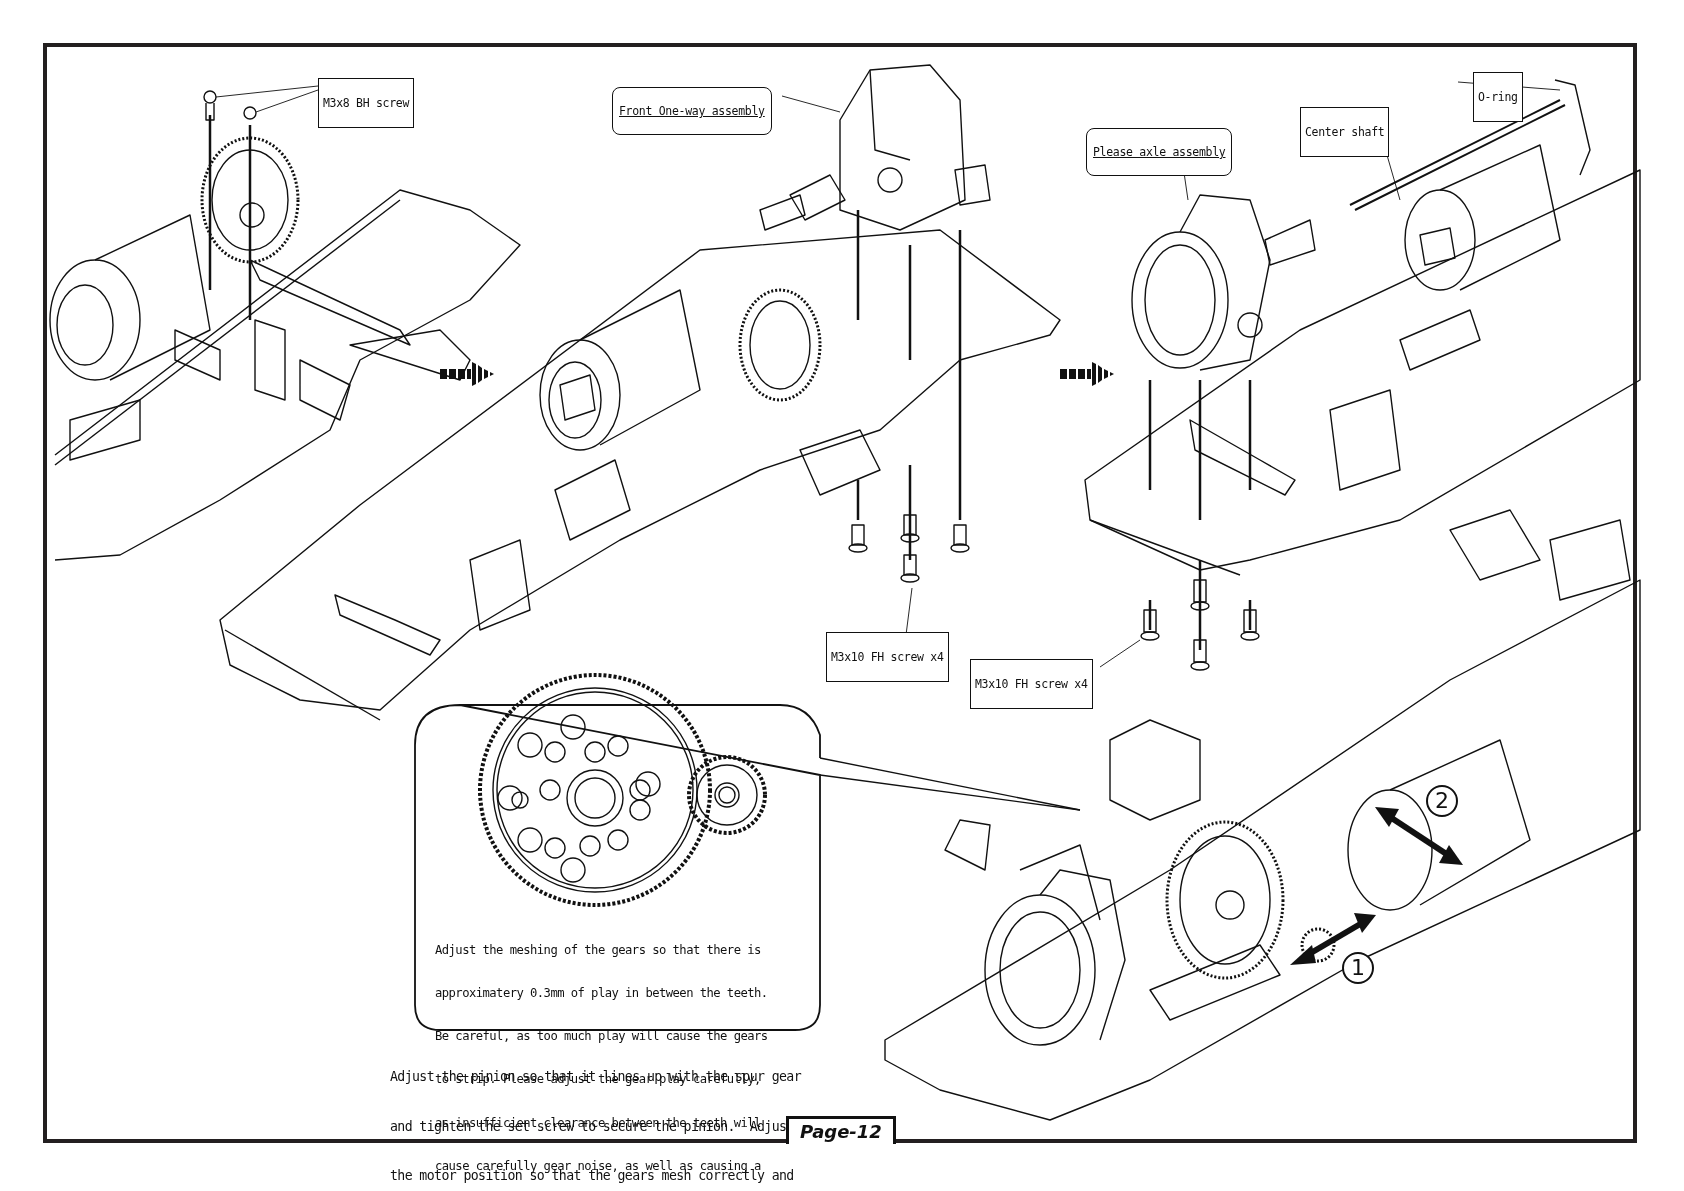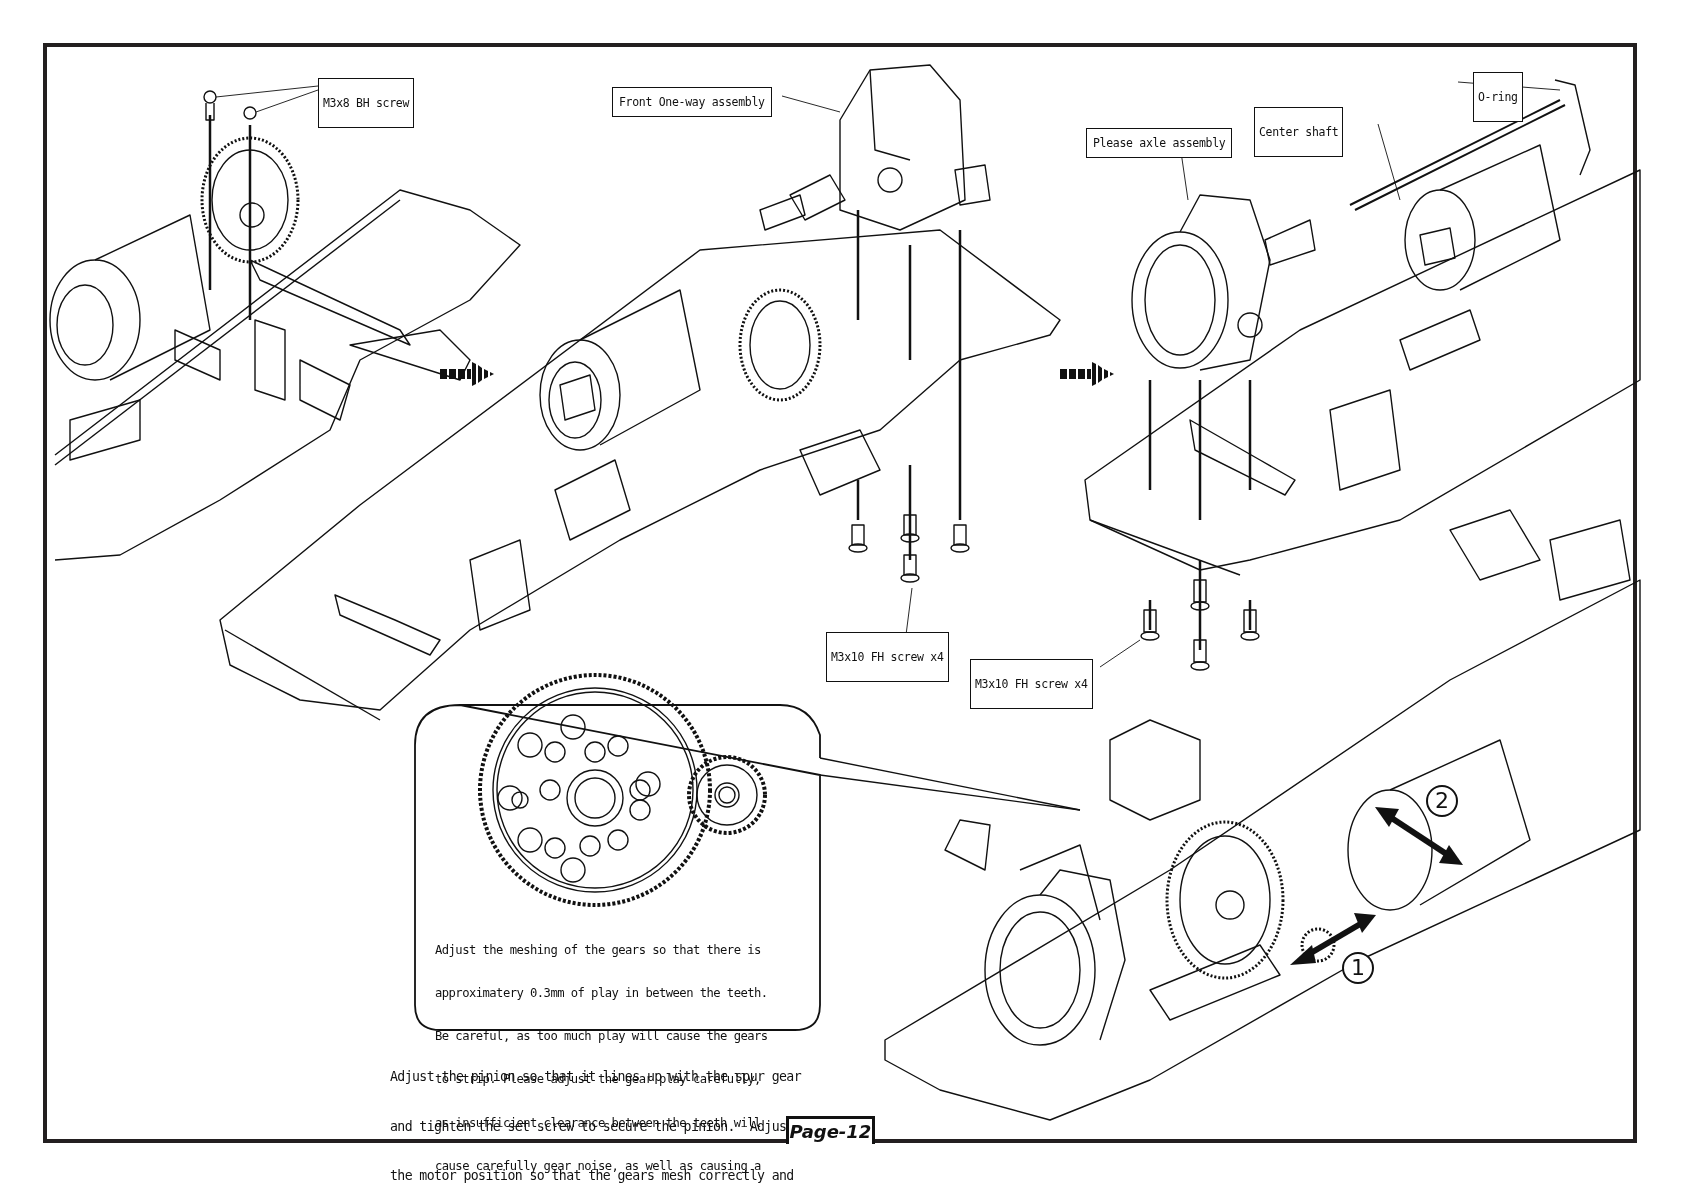--- a/index.html
+++ b/index.html
@@ -4,24 +4,24 @@
 <style>
   html, body { margin:0; padding:0; background:#ffffff; }
   body { width:1684px; height:1191px; position:relative; overflow:hidden;
          font-family:"DejaVu Sans Mono","Liberation Mono",monospace; color:#111; }
   .frame { position:absolute; left:43px; top:43px; width:1594px; height:1100px;
            border:4px solid #231f20; box-sizing:border-box; }
   svg.art { position:absolute; left:0; top:0; width:1684px; height:1191px; }
   .lbl { position:absolute; font-family:"DejaVu Sans Mono","Liberation Mono",monospace;
          font-size:11.5px; line-height:14px; padding:17px 4px; background:#fff;
          border:1.5px solid #111; white-space:nowrap; letter-spacing:-0.3px; }
-  .lbl.round { border-radius:0; padding:7px 6px; }
+  .lbl.round { border-radius:8px; padding:16px 6px;text-decoration:underline; }
   .note { position:absolute; font-family:"DejaVu Sans Mono","Liberation Mono",monospace;
           font-size:12.2px; line-height:14.4px; letter-spacing:-0.55px; white-space:pre; }
-  .page { position:absolute; left:786px; top:1116px; width:89px; height:28px;
+  .page { position:absolute; left:786px; top:1116px; width:110px; height:28px;
           border:3px solid #111; border-bottom:none; box-sizing:border-box; background:#fff;
           text-align:center; font-family:"DejaVu Sans","Liberation Sans",sans-serif;
           font-style:italic; font-weight:bold; font-size:18px; line-height:26px; }
   .step-arrow { position:absolute; }
   .num { position:absolute; width:32px; height:32px; border:2px solid #111; border-radius:50%;
          box-sizing:border-box; text-align:center; font-family:"DejaVu Sans","Liberation Sans",sans-serif;
          font-size:22px; line-height:28px; background:#fff; }
 </style>
 </head>
 <body>
@@ -255,21 +255,21 @@
     <line x1="1378" y1="124" x2="1400" y2="200"></line>
     <line x1="1458" y1="82" x2="1560" y2="90"></line>
     <line x1="912" y1="588" x2="906" y2="635"></line>
     <line x1="1100" y1="667" x2="1140" y2="640"></line>
   </g>
 </svg>
 
 <div class="lbl" style="left:318px;top:78px">M3x8 BH screw</div>
 <div class="lbl round" style="left:612px;top:87px">Front One-way assembly</div>
 <div class="lbl round" style="left:1086px;top:128px">Please axle assembly</div>
-<div class="lbl" style="left:1254px;top:107px">Center shaft</div>
+<div class="lbl" style="left:1300px;top:107px">Center shaft</div>
 <div class="lbl" style="left:1473px;top:72px">O-ring</div>
 <div class="lbl" style="left:826px;top:632px">M3x10 FH screw x4</div>
 <div class="lbl" style="left:970px;top:659px">M3x10 FH screw x4</div>
 
 <div class="note" style="left:435px;top:914px">
   <div>Adjust the meshing of the gears so that there is</div>
   <div>approximatery 0.3mm of play in between the teeth.</div>
   <div>Be careful, as too much play will cause the gears</div>
   <div>to strip. Please adjust the gear play carefully,</div>
   <div>as insufficient clearance between the teeth will</div>

